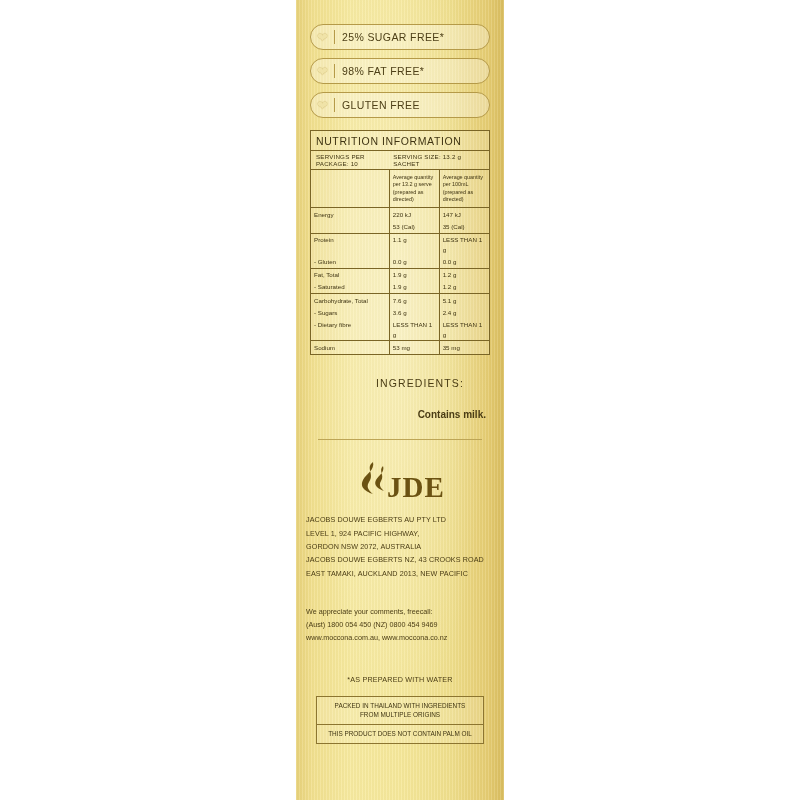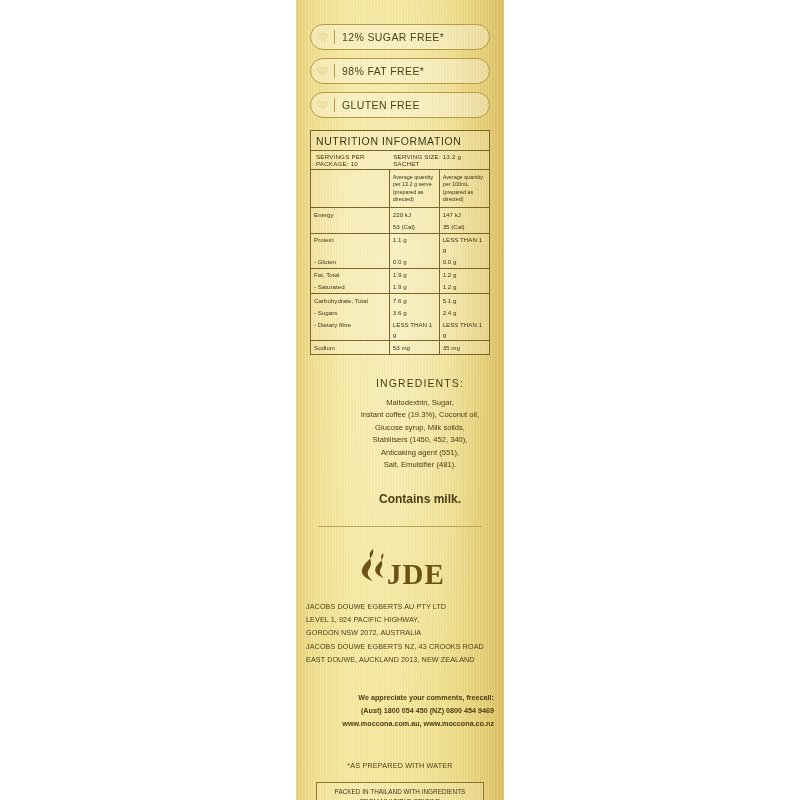--- a/index.html
+++ b/index.html
@@ -140,22 +140,23 @@
     font-weight: 400;
     letter-spacing: 1.1px;
   }
   .ingredients p {
     margin: 0;
     font-size: 7.6px;
     line-height: 1.65;
   }
   .ingredients .contains {
     margin-top: 18px;
-    font-size: 12px;
+    font-size: 10px;
     font-weight: bold;
+    text-align: right;
   }
 
   .rule {
     margin: 16px 22px 0 22px;
     height: 1px;
     background: #bda556;
   }
 
   
   .brand {
@@ -169,25 +170,24 @@
     margin: 7px 10px 0 10px;
     text-align: left;
     font-size: 7.2px;
     line-height: 1.85;
     color: #4a3c14;
     letter-spacing: 0.1px;
   }
 
   .comments {
     margin: 26px 10px 0 10px;
-    text-align: right;
+    text-align: left;
     font-size: 7.2px;
     line-height: 1.8;
     color: #4a3c14;
-    font-weight: bold;
   }
 
   .aspreparedline {
     margin: 30px 0 0 0;
     text-align: center;
     font-size: 7.2px;
     color: #4a3c14;
     letter-spacing: 0.2px;
   }
 
@@ -209,21 +209,21 @@
 <body>
 
 <div class="page">
   <div class="panel">
     <div class="content">
 
       <div class="claims">
         <div class="claim">
           <span class="heart">❤</span>
           <span class="divider"></span>
-          <span class="claim-text">12% SUGAR FREE*</span>
+          <span class="claim-text">25% SUGAR FREE*</span>
         </div>
         <div class="claim">
           <span class="heart">❤</span>
           <span class="divider"></span>
           <span class="claim-text">98% FAT FREE*</span>
         </div>
         <div class="claim">
           <span class="heart">❤</span>
           <span class="divider"></span>
           <span class="claim-text">GLUTEN FREE</span>
@@ -292,45 +292,39 @@
             <td class="c1">Sodium</td>
             <td class="c2">53 mg</td>
             <td class="c3">35 mg</td>
           </tr>
         </tbody>
           </table>
       </div>
 
       <div class="ingredients">
         <h3>INGREDIENTS:</h3>
-        <p style="white-space: pre-line;">Maltodextrin, Sugar,
-instant coffee (19.3%), Coconut oil,
-Glucose syrup, Milk solids,
-Stabilisers (1450, 452, 340),
-Anticaking agent (551),
-Salt, Emulsifier (481).</p>
         <p class="contains">Contains milk.</p>
       </div>
 
       <div class="rule"></div>
 
       <div class="brand">
         <svg width="110" height="48" viewBox="0 0 110 48">
           <path d="M28 4 C20 10, 30 16, 24 24 C20 30, 26 34, 28 36 C22 34, 14 30, 18 22 C21 16, 30 12, 28 4 Z" fill="#6b5212"></path>
           <path d="M38 8 C33 13, 40 17, 36 23 C33 28, 37 31, 39 33 C34 31, 28 28, 31 22 C34 17, 40 14, 38 8 Z" fill="#6b5212"></path>
           <text x="42" y="39" font-family="Liberation Serif, serif" font-size="29" font-weight="bold" fill="#6b5212" letter-spacing="1">JDE</text>
         </svg>
       </div>
 
       <div class="address">
         <div>JACOBS DOUWE EGBERTS AU PTY LTD</div>
         <div>LEVEL 1, 924 PACIFIC HIGHWAY,</div>
         <div>GORDON NSW 2072, AUSTRALIA</div>
         <div>JACOBS DOUWE EGBERTS NZ, 43 CROOKS ROAD</div>
-        <div>EAST DOUWE, AUCKLAND 2013, NEW ZEALAND</div>
+        <div>EAST TAMAKI, AUCKLAND 2013, NEW PACIFIC</div>
       </div>
 
       <div class="comments">
         <div>We appreciate your comments, freecall:</div>
         <div>(Aust) 1800 054 450  (NZ) 0800 454 9469</div>
         <div>www.moccona.com.au, www.moccona.co.nz</div>
       </div>
 
       <div class="aspreparedline">*AS PREPARED WITH WATER</div>
 

